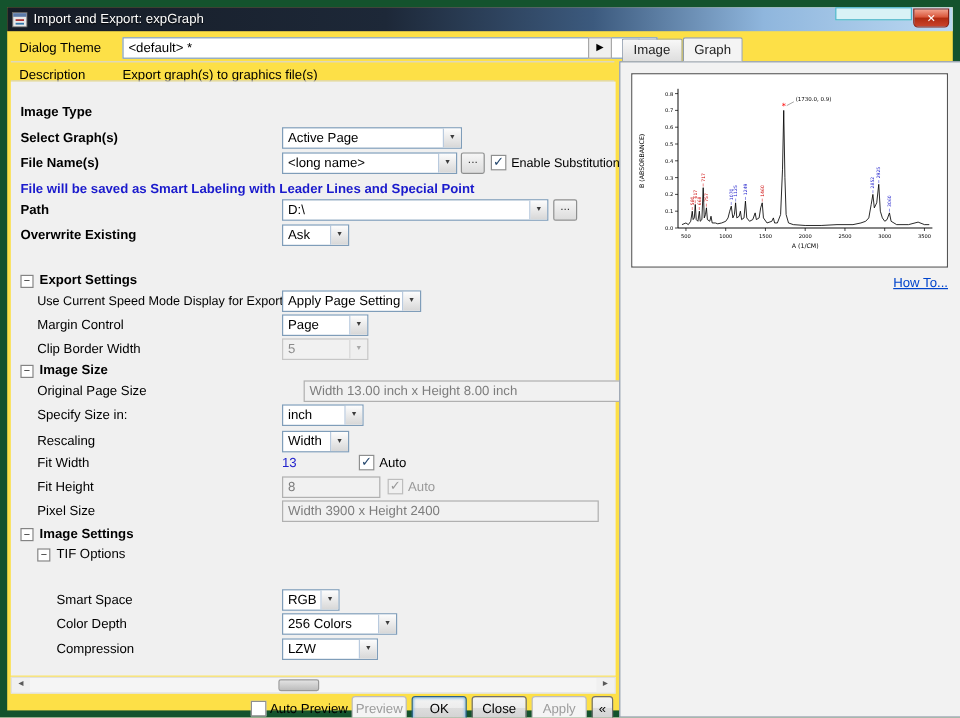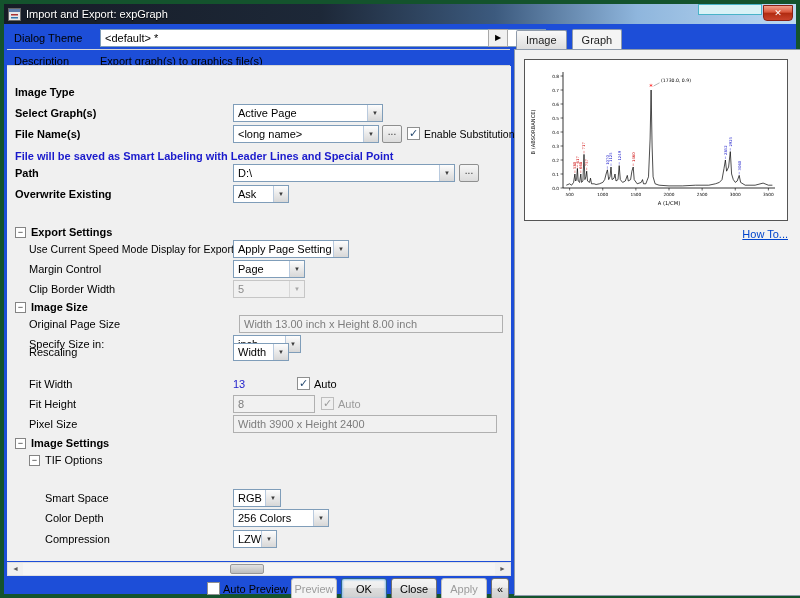--- a/index.html
+++ b/index.html
@@ -1,18 +1,18 @@
 <!DOCTYPE html>
 <html><head>
 <meta charset="utf-8">
 <style>
   *{box-sizing:border-box;margin:0;padding:0}
   html,body{width:800px;height:598px;overflow:hidden}
   body{font-family:"Liberation Sans","DejaVu Sans",sans-serif;font-size:11px;color:#000;background:#9fc4e8;position:relative}
-  .dialog{position:absolute;inset:0;background:#1d4ed8;border:4px solid #14532d}
+  .dialog{position:absolute;inset:0;background:#fde047;border:6px solid #14532d}
 
   
   .titlebar{position:absolute;top:0;left:0;right:0;height:20px;
     background:linear-gradient(90deg,#161c26 0%,#1d2838 40%,#3c5a7e 62%,#8fb6dd 80%,#bcd9f2 100%);
     display:flex;align-items:center;padding:0 4px;color:#fff}
   .title-text{margin-left:5px;font-size:11px;white-space:nowrap;text-shadow:0 1px 1px #000}
   .peek-fragment{position:absolute;top:0;right:34px;width:64px;height:11px;background:#d9f2f6;border:1px solid #49b3c9}
   .close-btn{position:absolute;top:1px;right:3px;width:30px;height:16px;border:1px solid #8a2015;border-radius:0 0 4px 4px;
     background:linear-gradient(180deg,#f2a08c 0%,#d9553a 45%,#b02a10 50%,#c9432b 100%);
     color:#fff;font-size:9px;line-height:14px;text-align:center;font-weight:bold}
@@ -60,21 +60,21 @@
   .footer{position:absolute;left:3px;top:574px;width:504px;height:22px}
   .btn{position:absolute;top:0;height:22px;border:1px solid #707070;border-radius:3px;text-align:center;line-height:20px;font-size:11px;
     background:linear-gradient(#f4f4f4,#ececec 45%,#dddddd 46%,#cfcfcf);color:#000}
   .btn.disabled{color:#9c9c9c;border-color:#bcbcbc;background:#f4f4f4}
   .btn.focused{border-color:#2c628b;box-shadow:inset 0 0 2px 1px #8ec1ea}
 
   
   .preview-panel{position:absolute;left:510px;top:26px;width:287px;height:566px}
   .tabs{position:absolute;left:2px;top:0;height:20px;display:flex;z-index:3}
   .tab{height:19px;padding:3px 9px 0;background:linear-gradient(#f8f8f8,#dedede);border:1px solid #8f9bab;border-bottom:none;
-    border-radius:2px 2px 0 0;margin-right:5px;font-size:11px;color:#222}
+    border-radius:2px 2px 0 0;margin-right:0;font-size:11px;color:#222}
   .tab.active{background:#f4f4f4;height:20px;margin-top:-1px;padding-top:4px}
   .preview-body{position:absolute;left:0;right:0;top:19px;bottom:0;border:1px solid #8f9bab;background:#f2f2f2}
   .graph-page{position:absolute;left:9px;top:9px;width:264px;height:162px;background:#fff;border:1px solid #555}
   .howto{position:absolute;right:12px;top:178px;color:#0044cc;text-decoration:underline;font-size:11px;cursor:pointer}
 
   svg text{font-family:"DejaVu Sans","Liberation Sans",sans-serif}
 </style>
 </head>
 <body>
 
@@ -188,32 +188,32 @@
       </div>
     </div>
 
     <div class="f-row" style="top:231px">
       <span class="sec-box" style="left:8px">−</span>
       <span class="sec-title" style="left:24px">Image Size</span>
     </div>
 
     <div class="f-row" style="top:248px">
       <span class="f-lbl" style="left:22px">Original Page Size</span>
-      <div class="tbox" style="left:232px;width:264px">Width 13.00 inch x Height 8.00 inch</div>
+      <div class="tbox" style="left:244px;width:264px">Width 13.00 inch x Height 8.00 inch</div>
     </div>
 
     <div class="f-row" style="top:268px">
       <span class="f-lbl" style="left:22px">Specify Size in:</span>
       <div class="combo" style="left:226px;width:68px">
         <span>inch</span>
         <span class="carr">▼</span>
       </div>
     </div>
 
-    <div class="f-row" style="top:276px">
+    <div class="f-row" style="top:290px">
       <span class="f-lbl" style="left:22px">Rescaling</span>
       <div class="combo" style="left:226px;width:56px">
         <span>Width</span>
         <span class="carr">▼</span>
       </div>
     </div>
 
     <div class="f-row" style="top:308px">
       <span class="f-lbl" style="left:22px">Fit Width</span>
       <span class="blue-val" style="left:226px">13</span>
@@ -259,21 +259,21 @@
     <div class="f-row" style="top:442px">
       <span class="f-lbl" style="left:38px">Color Depth</span>
       <div class="combo" style="left:226px;width:96px">
         <span>256 Colors</span>
         <span class="carr">▼</span>
       </div>
     </div>
 
     <div class="f-row" style="top:463px">
       <span class="f-lbl" style="left:38px">Compression</span>
-      <div class="combo" style="left:226px;width:44px">
+      <div class="combo" style="left:226px;width:80px">
         <span>LZW</span>
         <span class="carr">▼</span>
       </div>
     </div>
 
   </div>
 
   <div class="hscroll">
     <span class="sarr" style="left:0">◄</span>
     <span class="sarr" style="right:0">►</span>

